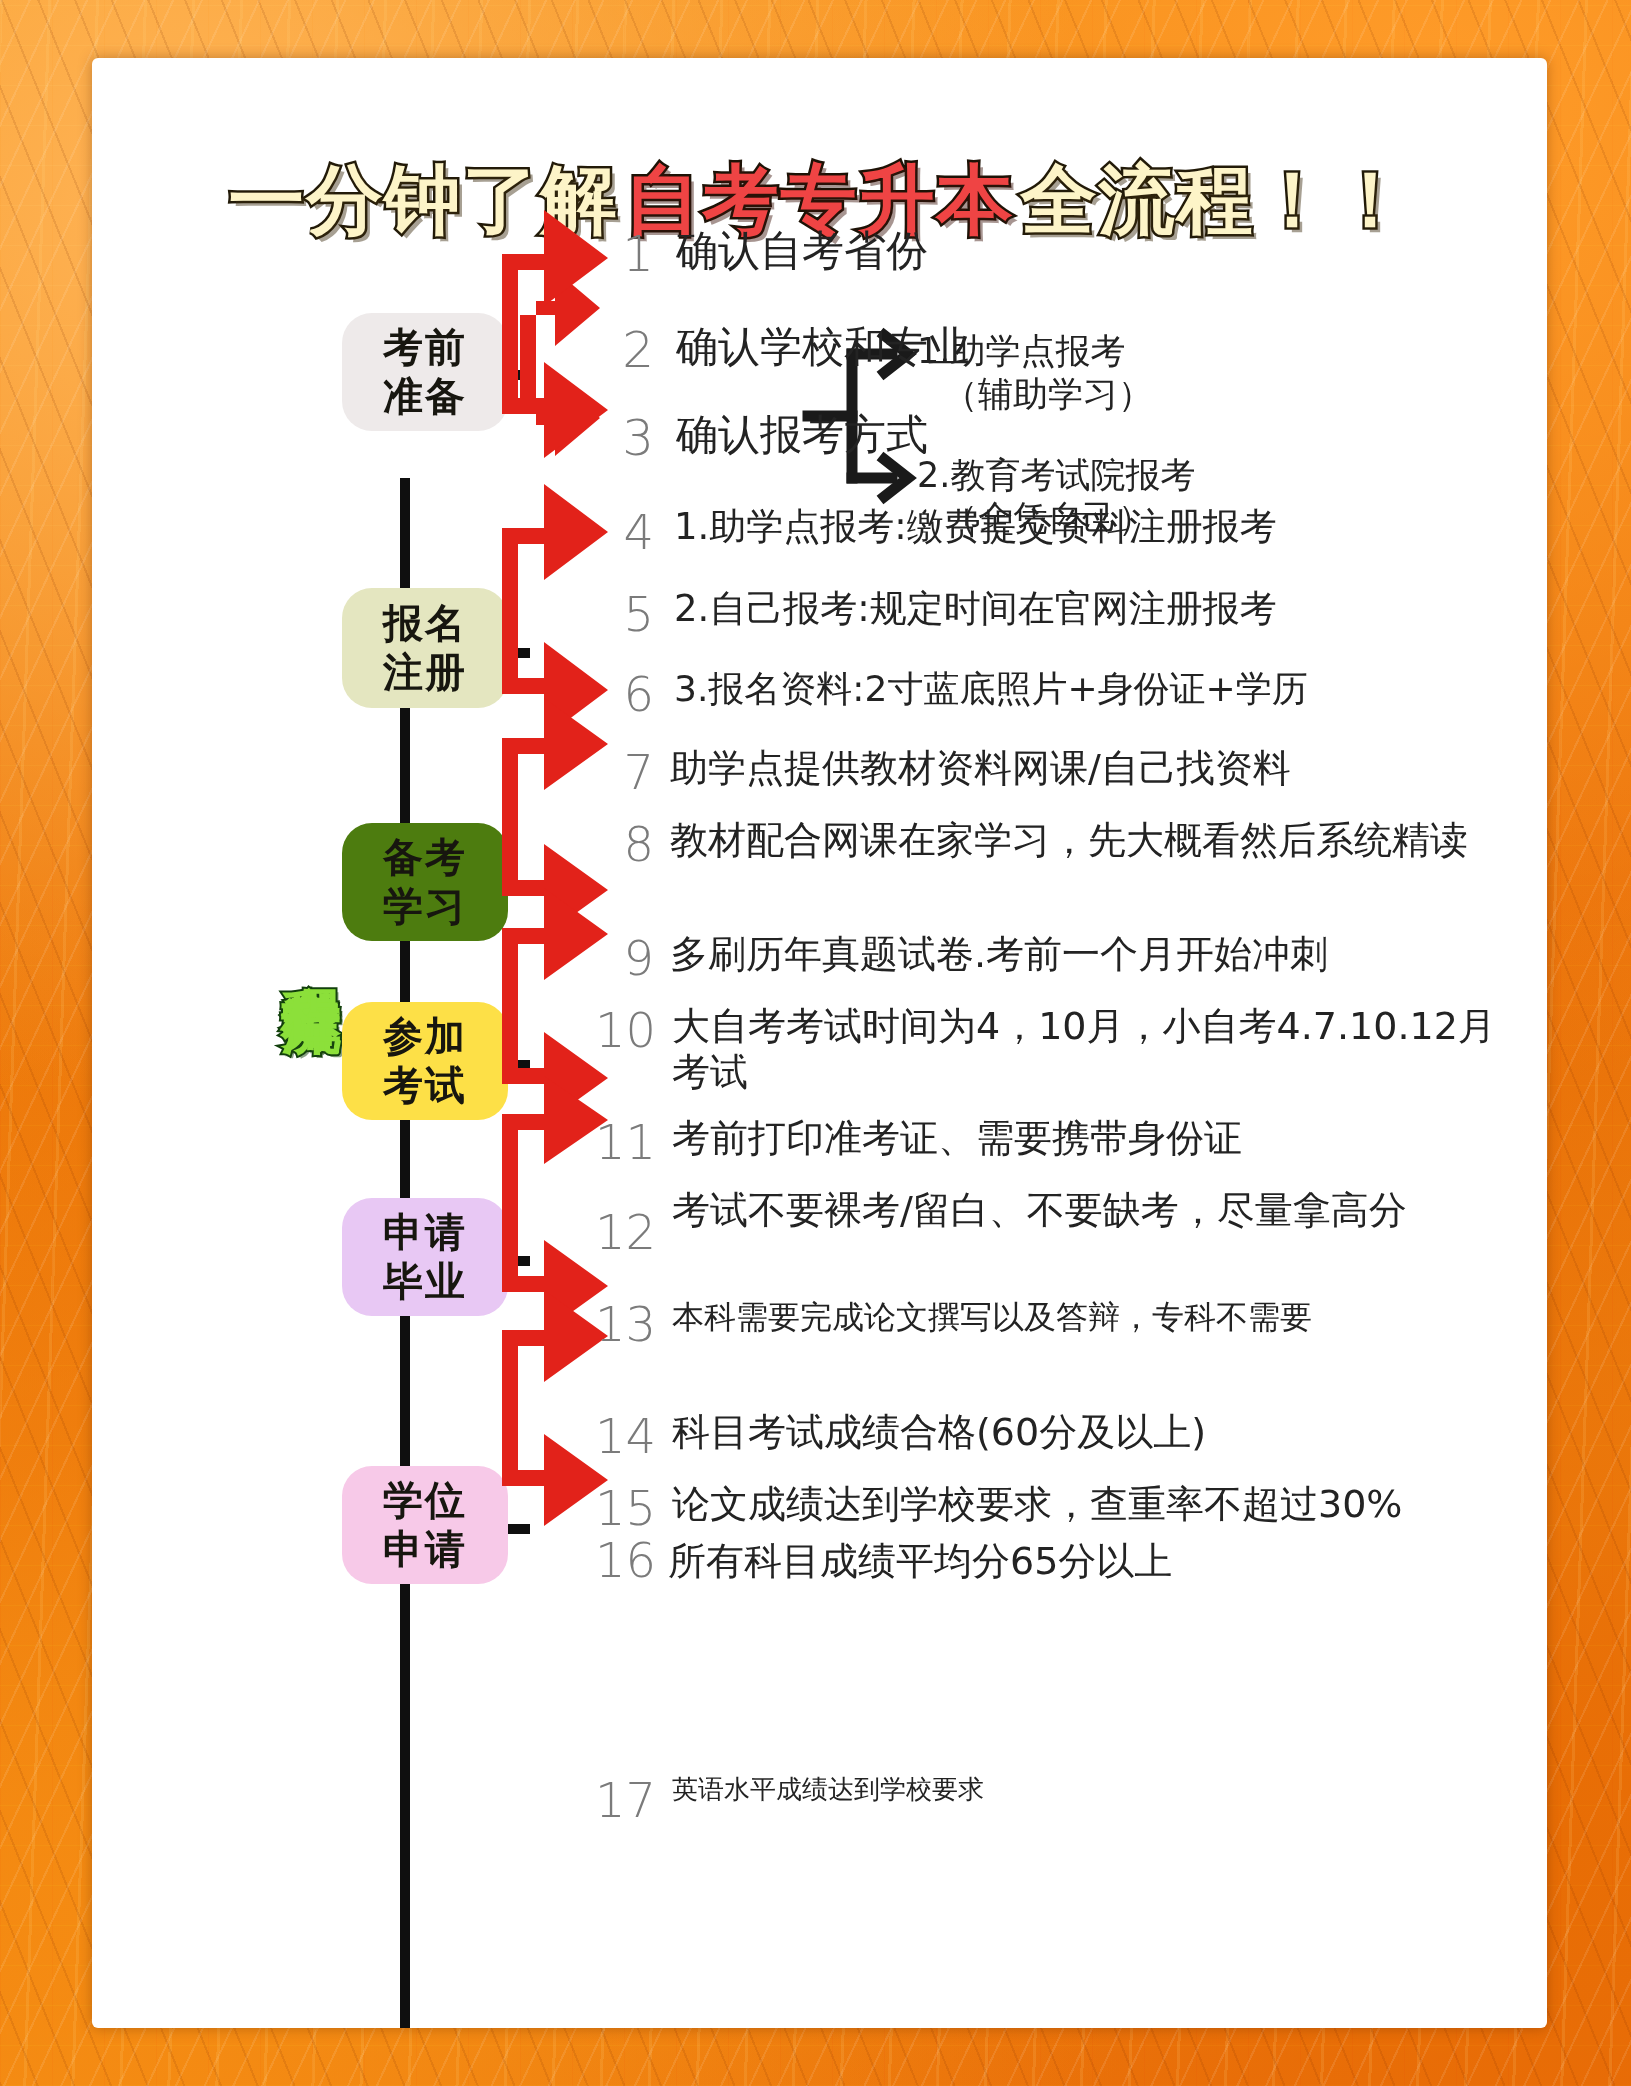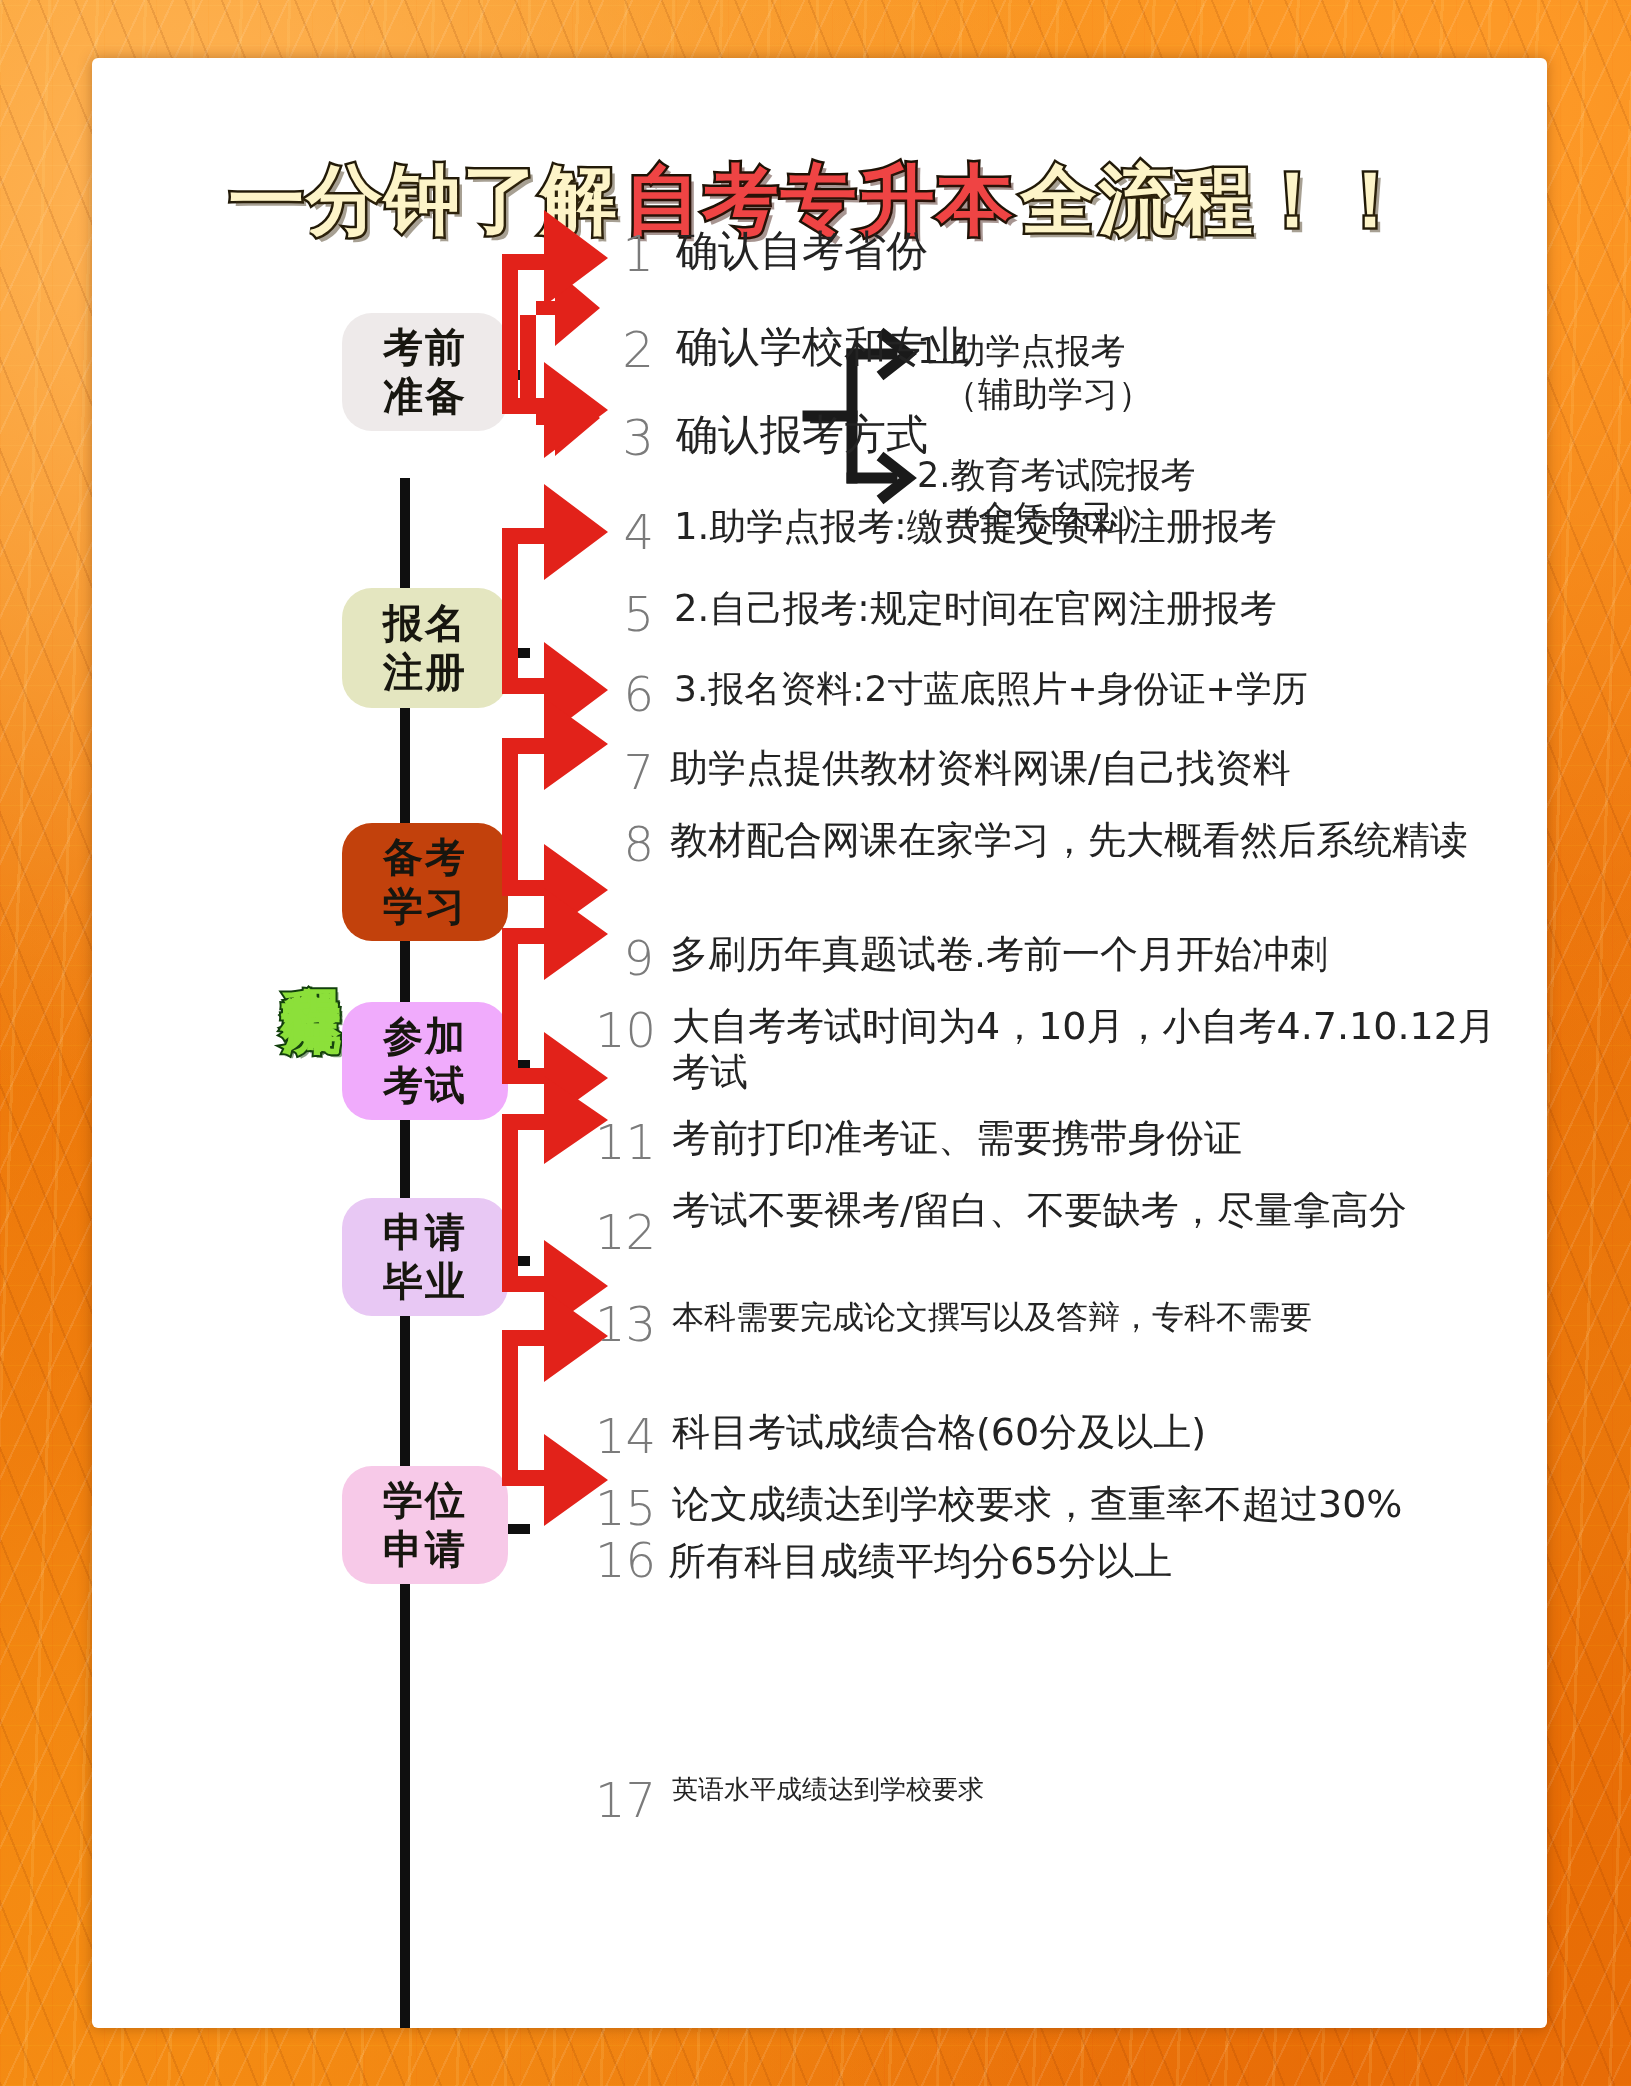--- a/index.html
+++ b/index.html
@@ -125,25 +125,25 @@
   <div class="tick" style="top:1466px"></div>
 
   <div class="pill" style="left:250px;top:255px;height:118px;background:#eeeaea;">
     <span>考前</span>
     <span>准备</span>
   </div>
   <div class="pill" style="left:250px;top:530px;height:120px;background:#e4e6c0;">
     <span>报名</span>
     <span>注册</span>
   </div>
-  <div class="pill" style="left:250px;top:765px;height:118px;background:#c2410c;">
+  <div class="pill" style="left:250px;top:765px;height:118px;background:#4d7c0f;">
     <span>备考</span>
     <span>学习</span>
   </div>
-  <div class="pill" style="left:250px;top:944px;height:118px;background:#f0abfc;">
+  <div class="pill" style="left:250px;top:944px;height:118px;background:#fde047;">
     <span>参加</span>
     <span>考试</span>
   </div>
   <div class="pill" style="left:250px;top:1140px;height:118px;background:#e8c8f4;">
     <span>申请</span>
     <span>毕业</span>
   </div>
   <div class="pill" style="left:250px;top:1408px;height:118px;background:#f7c9e8;">
     <span>学位</span>
     <span>申请</span>

